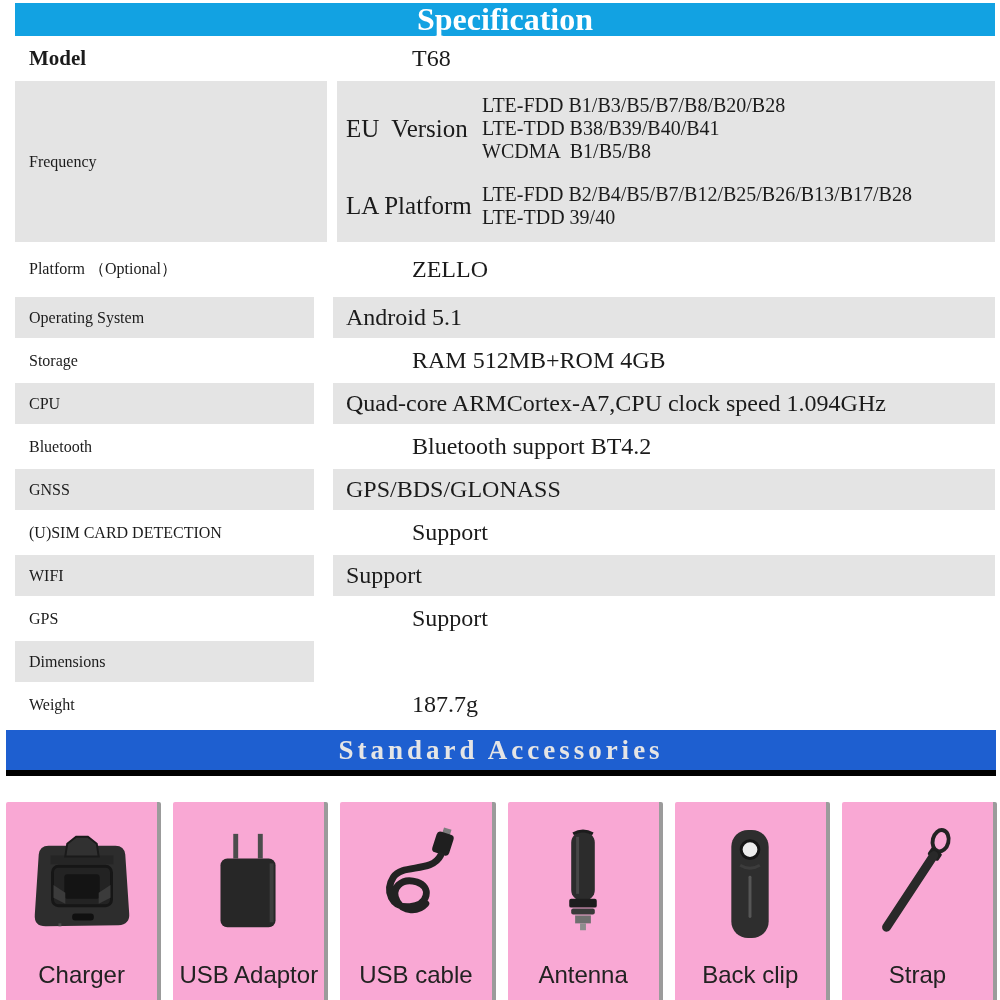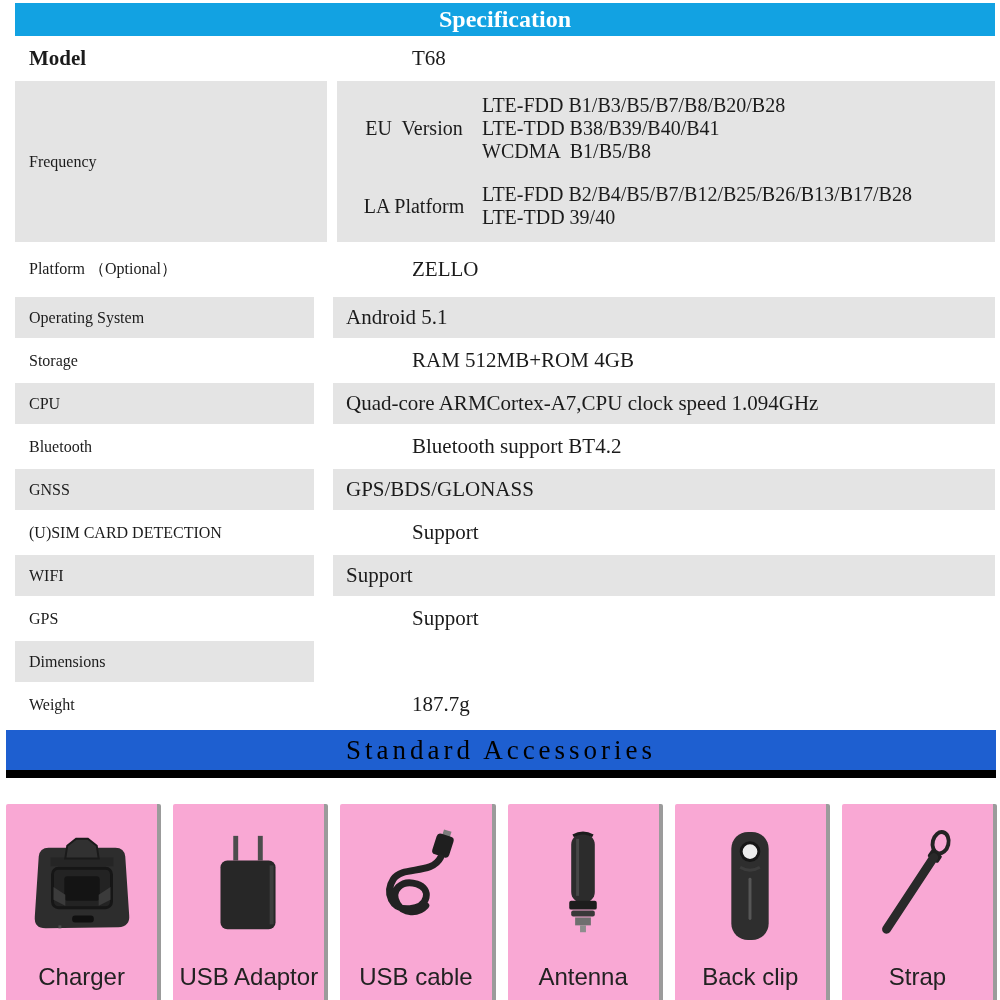--- a/index.html
+++ b/index.html
@@ -3,58 +3,58 @@
 <meta charset="utf-8">
 <style>
   html,body{margin:0;padding:0;background:#ffffff;}
   body{width:1000px;height:1000px;overflow:hidden;font-family:"Liberation Serif",serif;color:#1b1b1b;}
   .page{position:relative;width:1000px;height:1000px;background:#fff;}
 
   
   .banner-spec{
     margin:3px 5px 0 15px;height:33px;line-height:33px;
     background:#12a2e2;color:#fff;text-align:center;
-    font-size:24px;font-weight:bold;
+    font-size:32px;font-weight:bold;
   }
   .banner-acc{
     margin:3px 4px 0 6px;height:40px;line-height:40px;
-    background:#1e5fd0;border-bottom:8px solid #000000;
-    color:#000000;text-align:center;font-size:27px;font-weight:normal;letter-spacing:4px;
+    background:#1e5fd0;border-bottom:6px solid #000000;
+    color:#e5e5e5;text-align:center;font-size:27px;font-weight:bold;letter-spacing:4px;
   }
 
   
   .spec-table{margin:0 5px 0 15px;}
   .spec-row{display:flex;}
   .cell-label{
     width:299px;box-sizing:border-box;padding-left:14px;
     display:flex;align-items:center;font-size:16px;white-space:pre;
   }
   .gutter{width:19px;}
   .cell-value{
     flex:1;box-sizing:border-box;padding-left:13px;
-    display:flex;align-items:center;font-size:21px;white-space:pre;
+    display:flex;align-items:center;font-size:24px;white-space:pre;
   }
   .shade-gray .cell-label,.shade-gray .cell-value,.shade-gray .freq-cell{background:#e4e4e4;}
   .shade-white{background:#fff;gap:33px;}
   .spec-row{height:45px;}
   .shade-gray{height:41px;}
   .row-0{height:45px;}
   .row-0 .cell-label{font-weight:bold;font-size:21px;}
   .row-1{height:161px;}
   .row-2{height:55px;}
 
   
   .row-1 .cell-label{width:312px;}
   .row-1 .gutter{width:10px;}
   .freq-cell{
     flex:1;box-sizing:border-box;padding-left:9px;
     display:flex;flex-direction:column;justify-content:center;gap:20px;
   }
   .freq-group{display:flex;align-items:center;}
-  .freq-version{width:136px;font-size:20px;flex:none;white-space:pre;text-align:center;}
+  .freq-version{width:136px;font-size:25px;flex:none;white-space:pre;}
   .freq-lines{display:flex;flex-direction:column;}
   .freq-line{font-size:20px;line-height:23px;white-space:pre;}
 
   
   .acc-row{
     margin-top:26px;padding:0 3px 0 6px;
     display:flex;gap:12px;align-items:stretch;
   }
   .acc-card{
     flex:1;height:200px;background:#f9a8d4;

